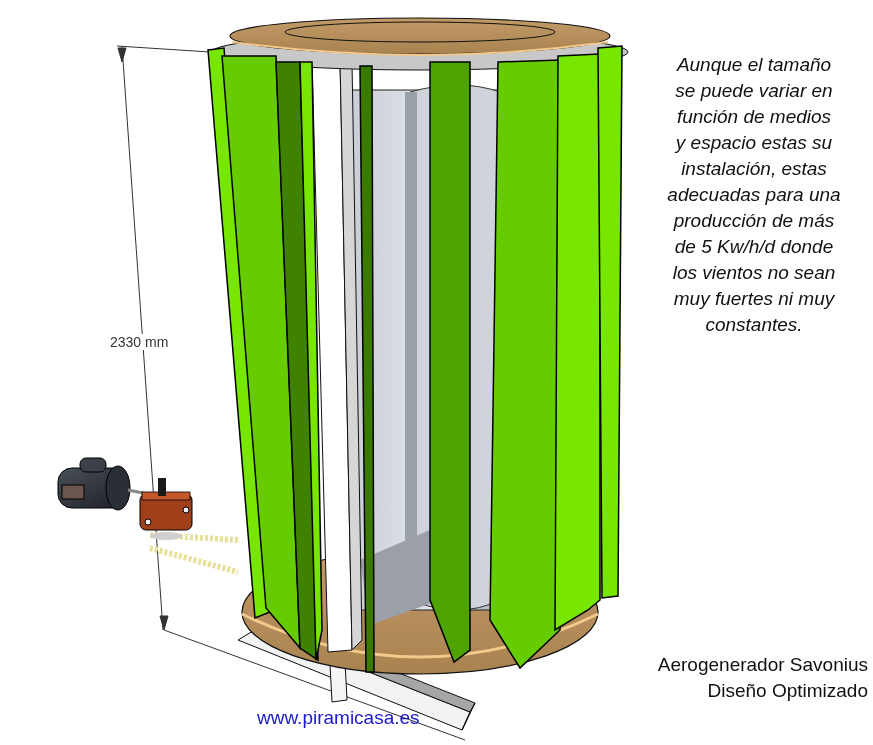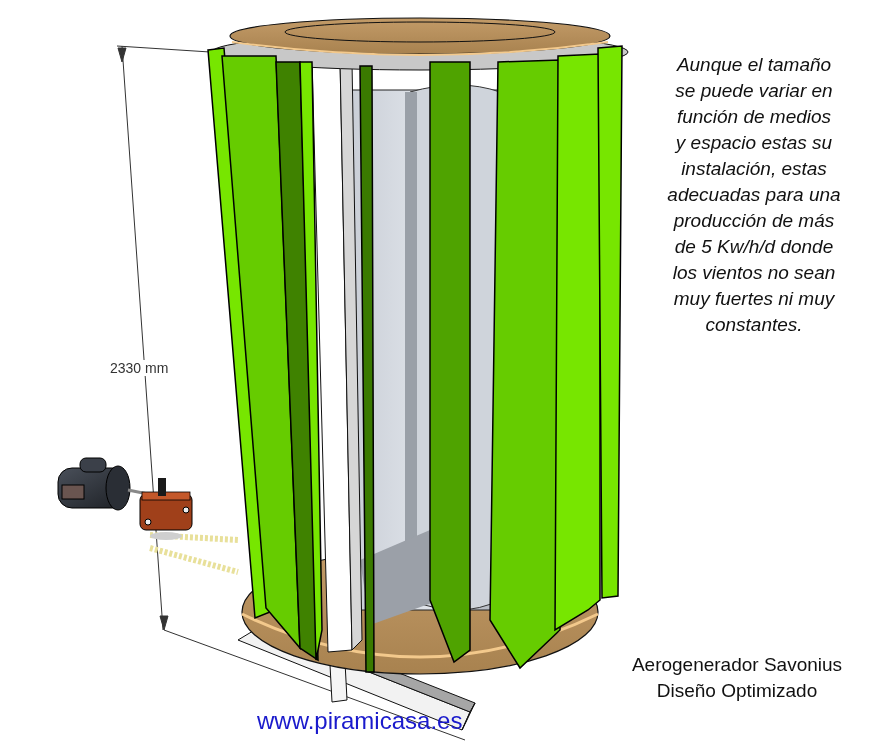--- a/index.html
+++ b/index.html
@@ -7,30 +7,30 @@
     #scene { position:absolute; left:0; top:0; width:873px; height:745px; }
     .desc {
       position:absolute; left:648px; top:52px; width:212px;
       text-align:center; font-size:19px; line-height:26px; color:#111;
       font-family:"Liberation Sans", sans-serif;
       font-style:italic;
     }
     .desc span { display:block; white-space:nowrap; }
     .title {
       position:absolute; left:606px; top:652px; width:262px;
-      text-align:center; font-size:19px; line-height:26px; color:#111;
+      text-align:right; font-size:19px; line-height:26px; color:#111;
       font-family:"Liberation Sans", sans-serif;
     }
     .title span { display:block; white-space:nowrap; }
     .url {
-      position:absolute; left:257px; top:707px; font-size:24px; color:#1a1acc;
+      position:absolute; left:257px; top:707px; font-size:19px; color:#1a1acc;
       font-family:"Liberation Sans", sans-serif; white-space:nowrap;
     }
     .dim {
-      position:absolute; left:108px; top:360px; font-size:14px; color:#333;
+      position:absolute; left:108px; top:334px; font-size:14px; color:#333;
       background:#fff; padding:0 2px; font-family:"Liberation Sans", sans-serif; white-space:nowrap;
     }
   </style>
 </head>
 <body>
 
 <svg id="scene" viewBox="0 0 873 745" xmlns="http://www.w3.org/2000/svg">
   <defs>
     <linearGradient id="rotorGrad" x1="0" x2="1" y1="0" y2="0">
       <stop offset="0" stop-color="#c9ced6"></stop>

